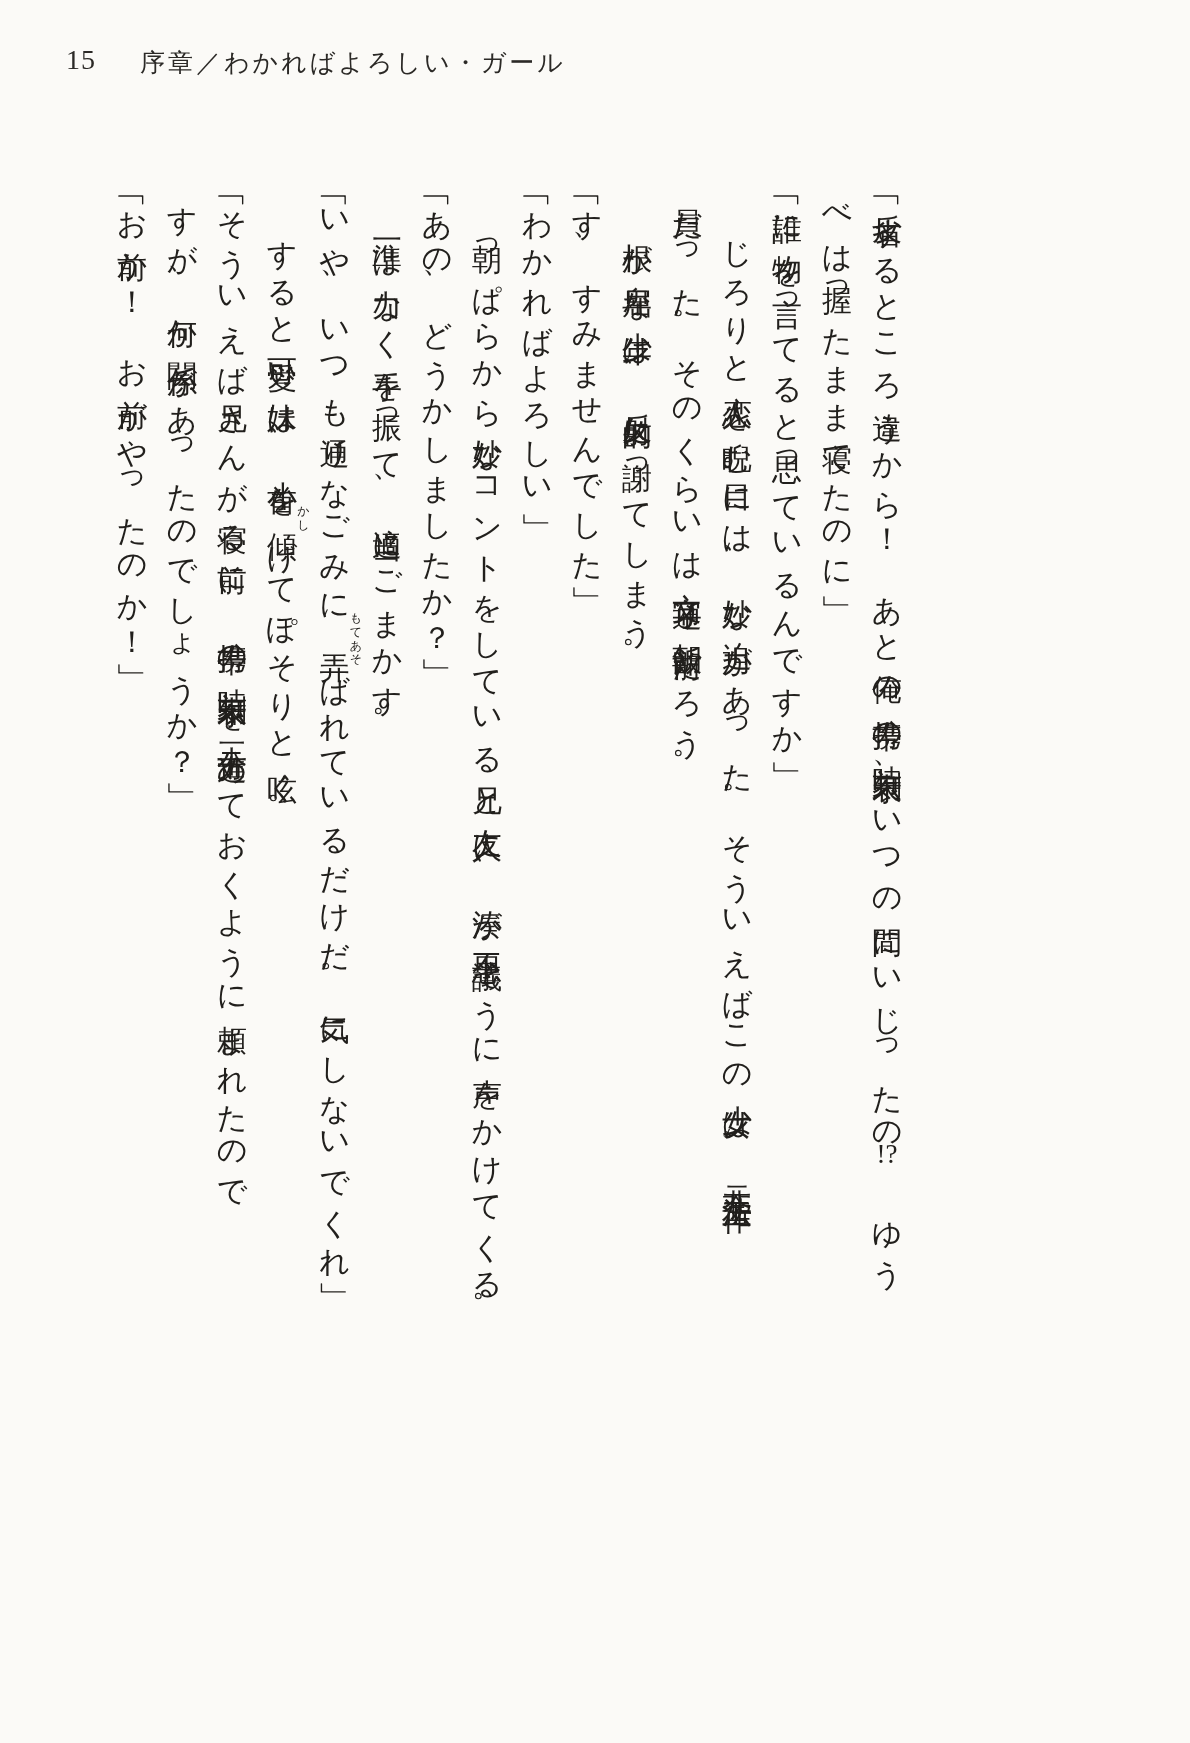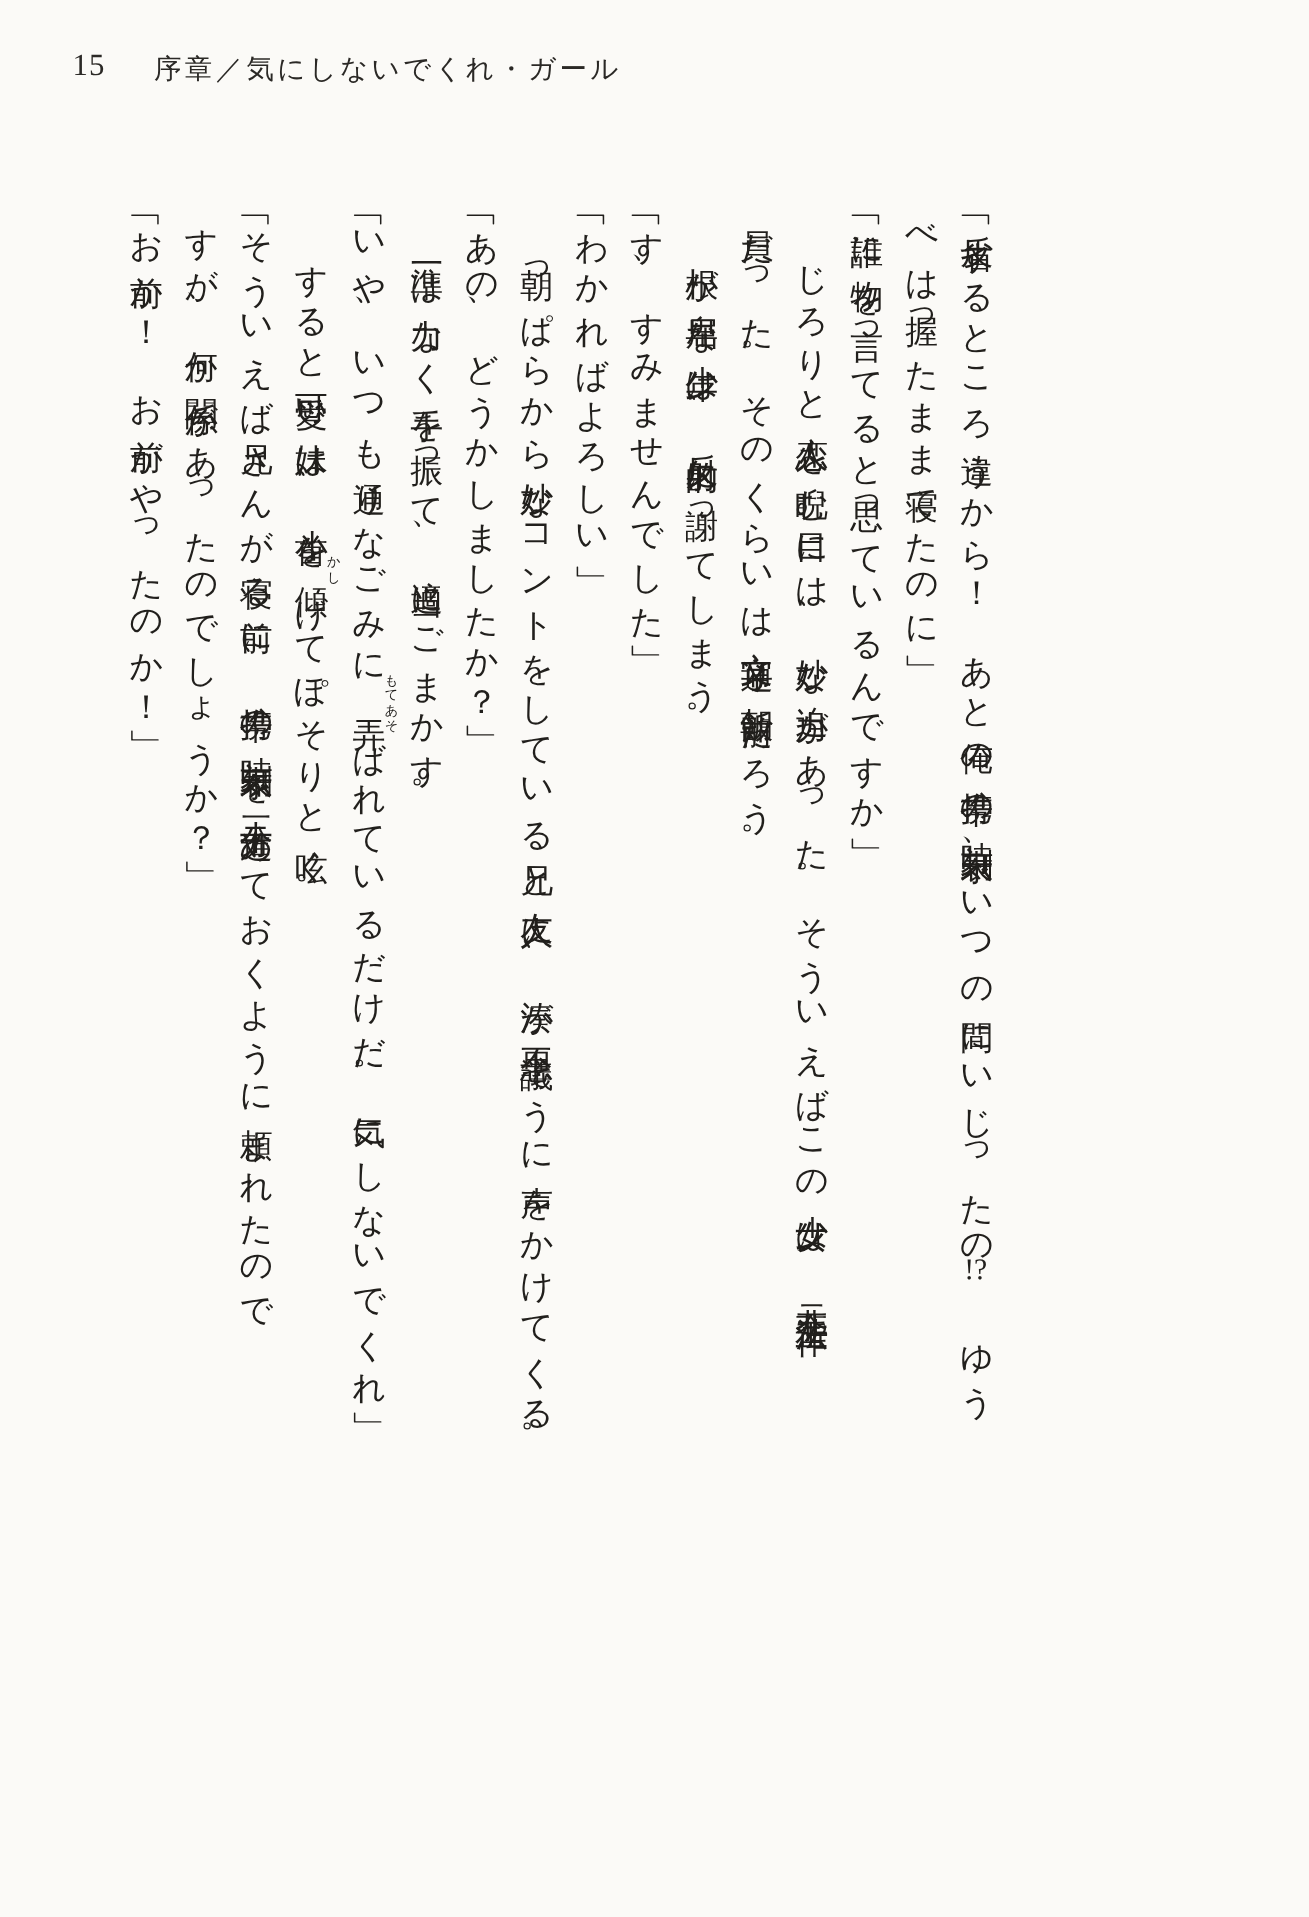--- a/index.html
+++ b/index.html
@@ -61,21 +61,21 @@
     text-combine-upright: all;
     letter-spacing: 0;
     font-size: 27px;
   }
 </style>
 </head>
 <body>
 
 <header class="running-head">
   <span class="page-number">15</span>
-  <span class="header-title">序章／気にしないでくれ・ガール</span>
+  <span class="header-title">序章／わかればよろしい・ガール</span>
 </header>
 
 <main class="text-block">
     <p class="tline">「反省するところ違うから！　あと俺の携帯の時刻表示、いつの間にいじったの<span class="tcy">!?</span>　ゆう</p>
     <p class="tline">べは握ったまま寝てたのに」</p>
     <p class="tline">「誰に物を言ってると思っているんですか」</p>
     <p class="tline">　じろりと恋人を睨む目には、妙な迫力があった。そういえばこの少女は、元非合法工作</p>
     <p class="tline">員だった。そのくらいは文字通り朝飯前だろう。</p>
     <p class="tline">　根が卑屈な少年は、反射的に謝ってしまう。</p>
     <p class="tline">「す、すみませんでした」</p>

